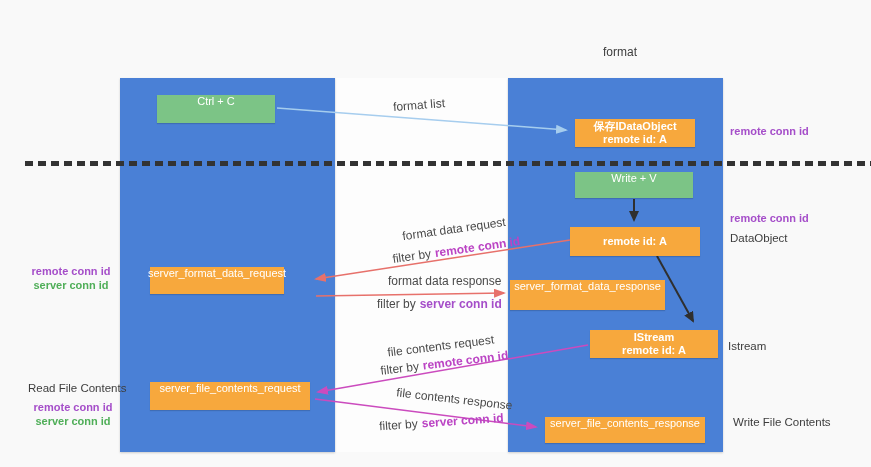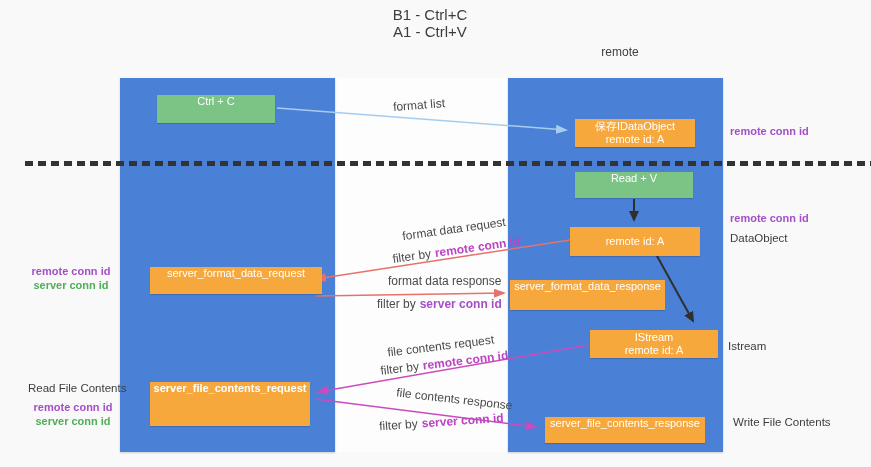--- a/index.html
+++ b/index.html
@@ -8,48 +8,44 @@
   .abs{position:absolute;}
   .white-strip{background:#fdfdfd;}
   .col{background:#4a80d6;box-shadow:0 1px 2px rgba(0,0,0,.18);}
   .col-header{text-align:center;font-size:12px;line-height:15px;color:#3d3d3d;}
   .diagram-title{text-align:center;font-size:15px;line-height:17px;color:#3d3d3d;}
   .node{color:#fff;text-align:center;font-size:11px;box-shadow:0 1px 1px rgba(0,0,0,.15);}
   .node.green{background:#7cc486;}
   .node.orange{background:#f7a83d;}
   .node .l{display:block;line-height:13px;}
   .node.one{display:flex;align-items:flex-start;justify-content:center;}
-  .node.two{display:flex;flex-direction:column;justify-content:center;}
+  .node.two{display:flex;flex-direction:column;justify-content:center;font-weight:bold;}
   .edge-label{font-size:12px;color:#4a4a4a;white-space:nowrap;}
   .em{font-weight:bold;}
   .purple{color:#a54ec9;}
   .magenta{color:#bb44c4;}
   .greenlab{color:#4fae58;}
   .side-label{font-size:11.5px;color:#3d3d3d;white-space:nowrap;}
   .side-bold{font-size:11px;font-weight:bold;line-height:14px;white-space:nowrap;}
   .dashed-sep{background:repeating-linear-gradient(90deg,#333 0,#333 8px,transparent 8px,transparent 13px);}
   svg{position:absolute;left:0;top:0;pointer-events:none;}
   .filter-prefix{margin-right:4px;}
 </style>
 </head>
 <body>
 
 <div id="stage">
 
   <div class="abs white-strip" style="left:336px;top:78px;width:171px;height:374px;"></div>
 
-  <div class="abs diagram-title" style="left:330px;top:6px;width:200px;">
-    <div>B1 - Ctrl+C</div>
-    <div>A1 - Ctrl+V</div>
-  </div>
 
   <div class="abs col-header" style="left:147px;top:45px;width:140px;">
   </div>
   <div class="abs col-header" style="left:550px;top:45px;width:140px;">
-    <div>remote</div>
+    <div>format</div>
   </div>
 
   <div class="abs col" style="left:120px;top:78px;width:215px;height:374px;"></div>
   <div class="abs col" style="left:508px;top:78px;width:215px;height:374px;"></div>
 
   <div class="abs dashed-sep" style="left:25px;top:161px;width:846px;height:5px;"></div>
 
   <svg width="871" height="467">
     <defs>
       <marker id="m-blue" markerUnits="userSpaceOnUse" markerWidth="12" markerHeight="9" refX="10" refY="4.5" orient="auto">
@@ -75,36 +71,36 @@
   </svg>
 
   <div class="abs node green one" style="left:157px;top:95px;width:118px;height:28px;">
     <span>Ctrl + C</span>
   </div>
   <div class="abs node orange two" style="left:575px;top:119px;width:120px;height:28px;">
     <span class="l">保存IDataObject</span>
     <span class="l">remote id: A</span>
   </div>
   <div class="abs node green one" style="left:575px;top:172px;width:118px;height:26px;">
-    <span>Read + V</span>
+    <span>Write + V</span>
   </div>
   <div class="abs node orange two" style="left:570px;top:227px;width:130px;height:29px;">
     <span class="l">remote id: A</span>
   </div>
-  <div class="abs node orange one" style="left:150px;top:267px;width:172px;height:27px;">
+  <div class="abs node orange one" style="left:150px;top:267px;width:134px;height:27px;">
     <span>server_format_data_request</span>
   </div>
   <div class="abs node orange one" style="left:510px;top:280px;width:155px;height:30px;">
     <span>server_format_data_response</span>
   </div>
   <div class="abs node orange two" style="left:590px;top:330px;width:128px;height:28px;">
     <span class="l">IStream</span>
     <span class="l">remote id: A</span>
   </div>
-  <div class="abs node orange one" style="left:150px;top:382px;width:160px;height:44px;font-weight:bold;">
+  <div class="abs node orange one" style="left:150px;top:382px;width:160px;height:28px;">
     <span>server_file_contents_request</span>
   </div>
   <div class="abs node orange one" style="left:545px;top:417px;width:160px;height:26px;">
     <span>server_file_contents_response</span>
   </div>
 
   <div class="abs edge-label" style="left:393px;top:98px;transform:rotate(-4.5deg);">format list</div>
 
   <div class="abs edge-label" style="left:402px;top:222px;transform:rotate(-8deg);">format data request</div>
   <div class="abs edge-label" style="left:392px;top:243px;transform:rotate(-8deg);">

